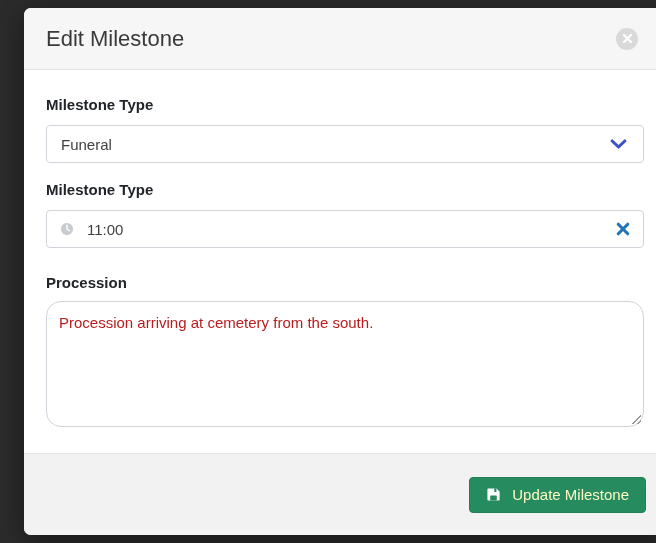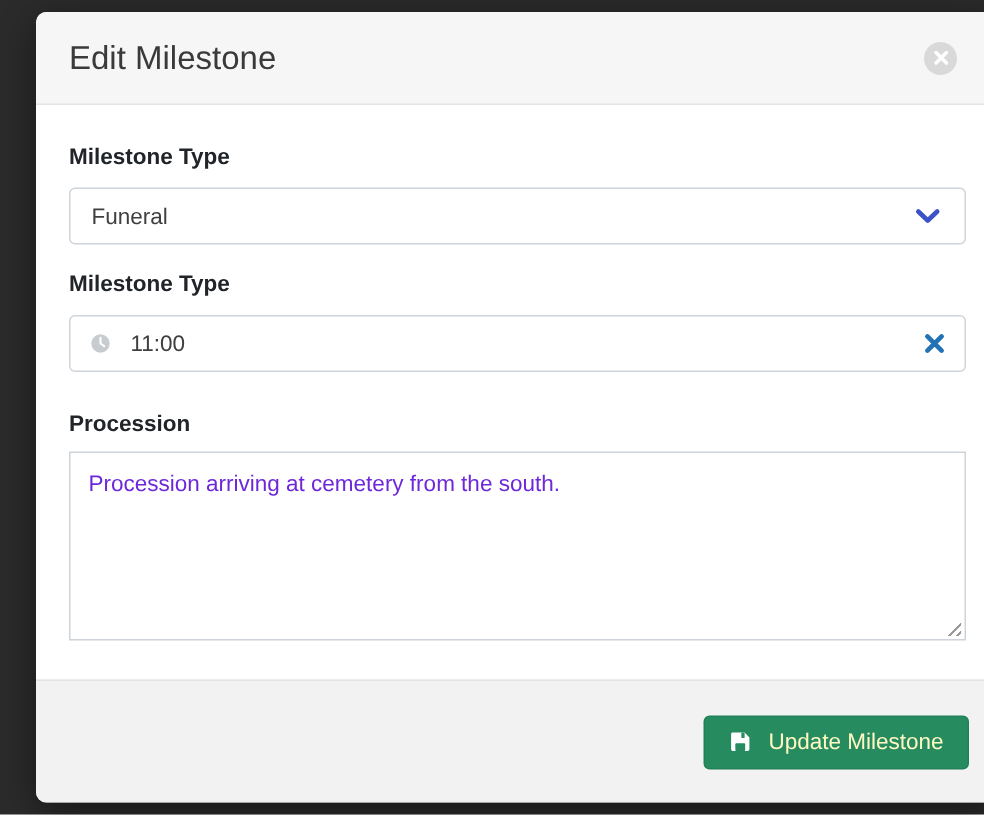--- a/index.html
+++ b/index.html
@@ -58,23 +58,23 @@
     width:100%; height:100%; border:none; outline:none; background:transparent;
     font-family:inherit; font-size:15px; color:#3f3f3f;
     padding:0 34px 0 40px;
   }
   .clear-x {
     position:absolute; right:13px; top:50%; transform:translateY(-50%);
     display:flex; cursor:pointer; border:none; background:transparent; padding:0;
   }
   .textarea-wrap { position:relative; }
   textarea {
-    width:100%; height:126px; border:1px solid #ced4da; border-radius:0;
+    width:100%; height:126px; border:1px solid #ced4da; border-radius:15px;
     resize:none; outline:none; font-family:inherit; font-size:15px;
-    color:#6d28d9; padding:10px 12px; line-height:1.45; display:block;
+    color:#b91c1c; padding:10px 12px; line-height:1.45; display:block;
   }
   .resize-handle {
     position:absolute; right:3px; bottom:3px; width:11px; height:11px;
     background:repeating-linear-gradient(135deg, transparent 0 2px, #9a9a9a 2px 3.5px);
     clip-path:polygon(100% 0, 100% 100%, 0 100%);
     cursor:nwse-resize;
   }
   .modal-footer {
     flex:0 0 auto; height:82px; background:#f2f2f2; border-top:1px solid #e2e2e2;
     display:flex; align-items:center; justify-content:flex-end;

